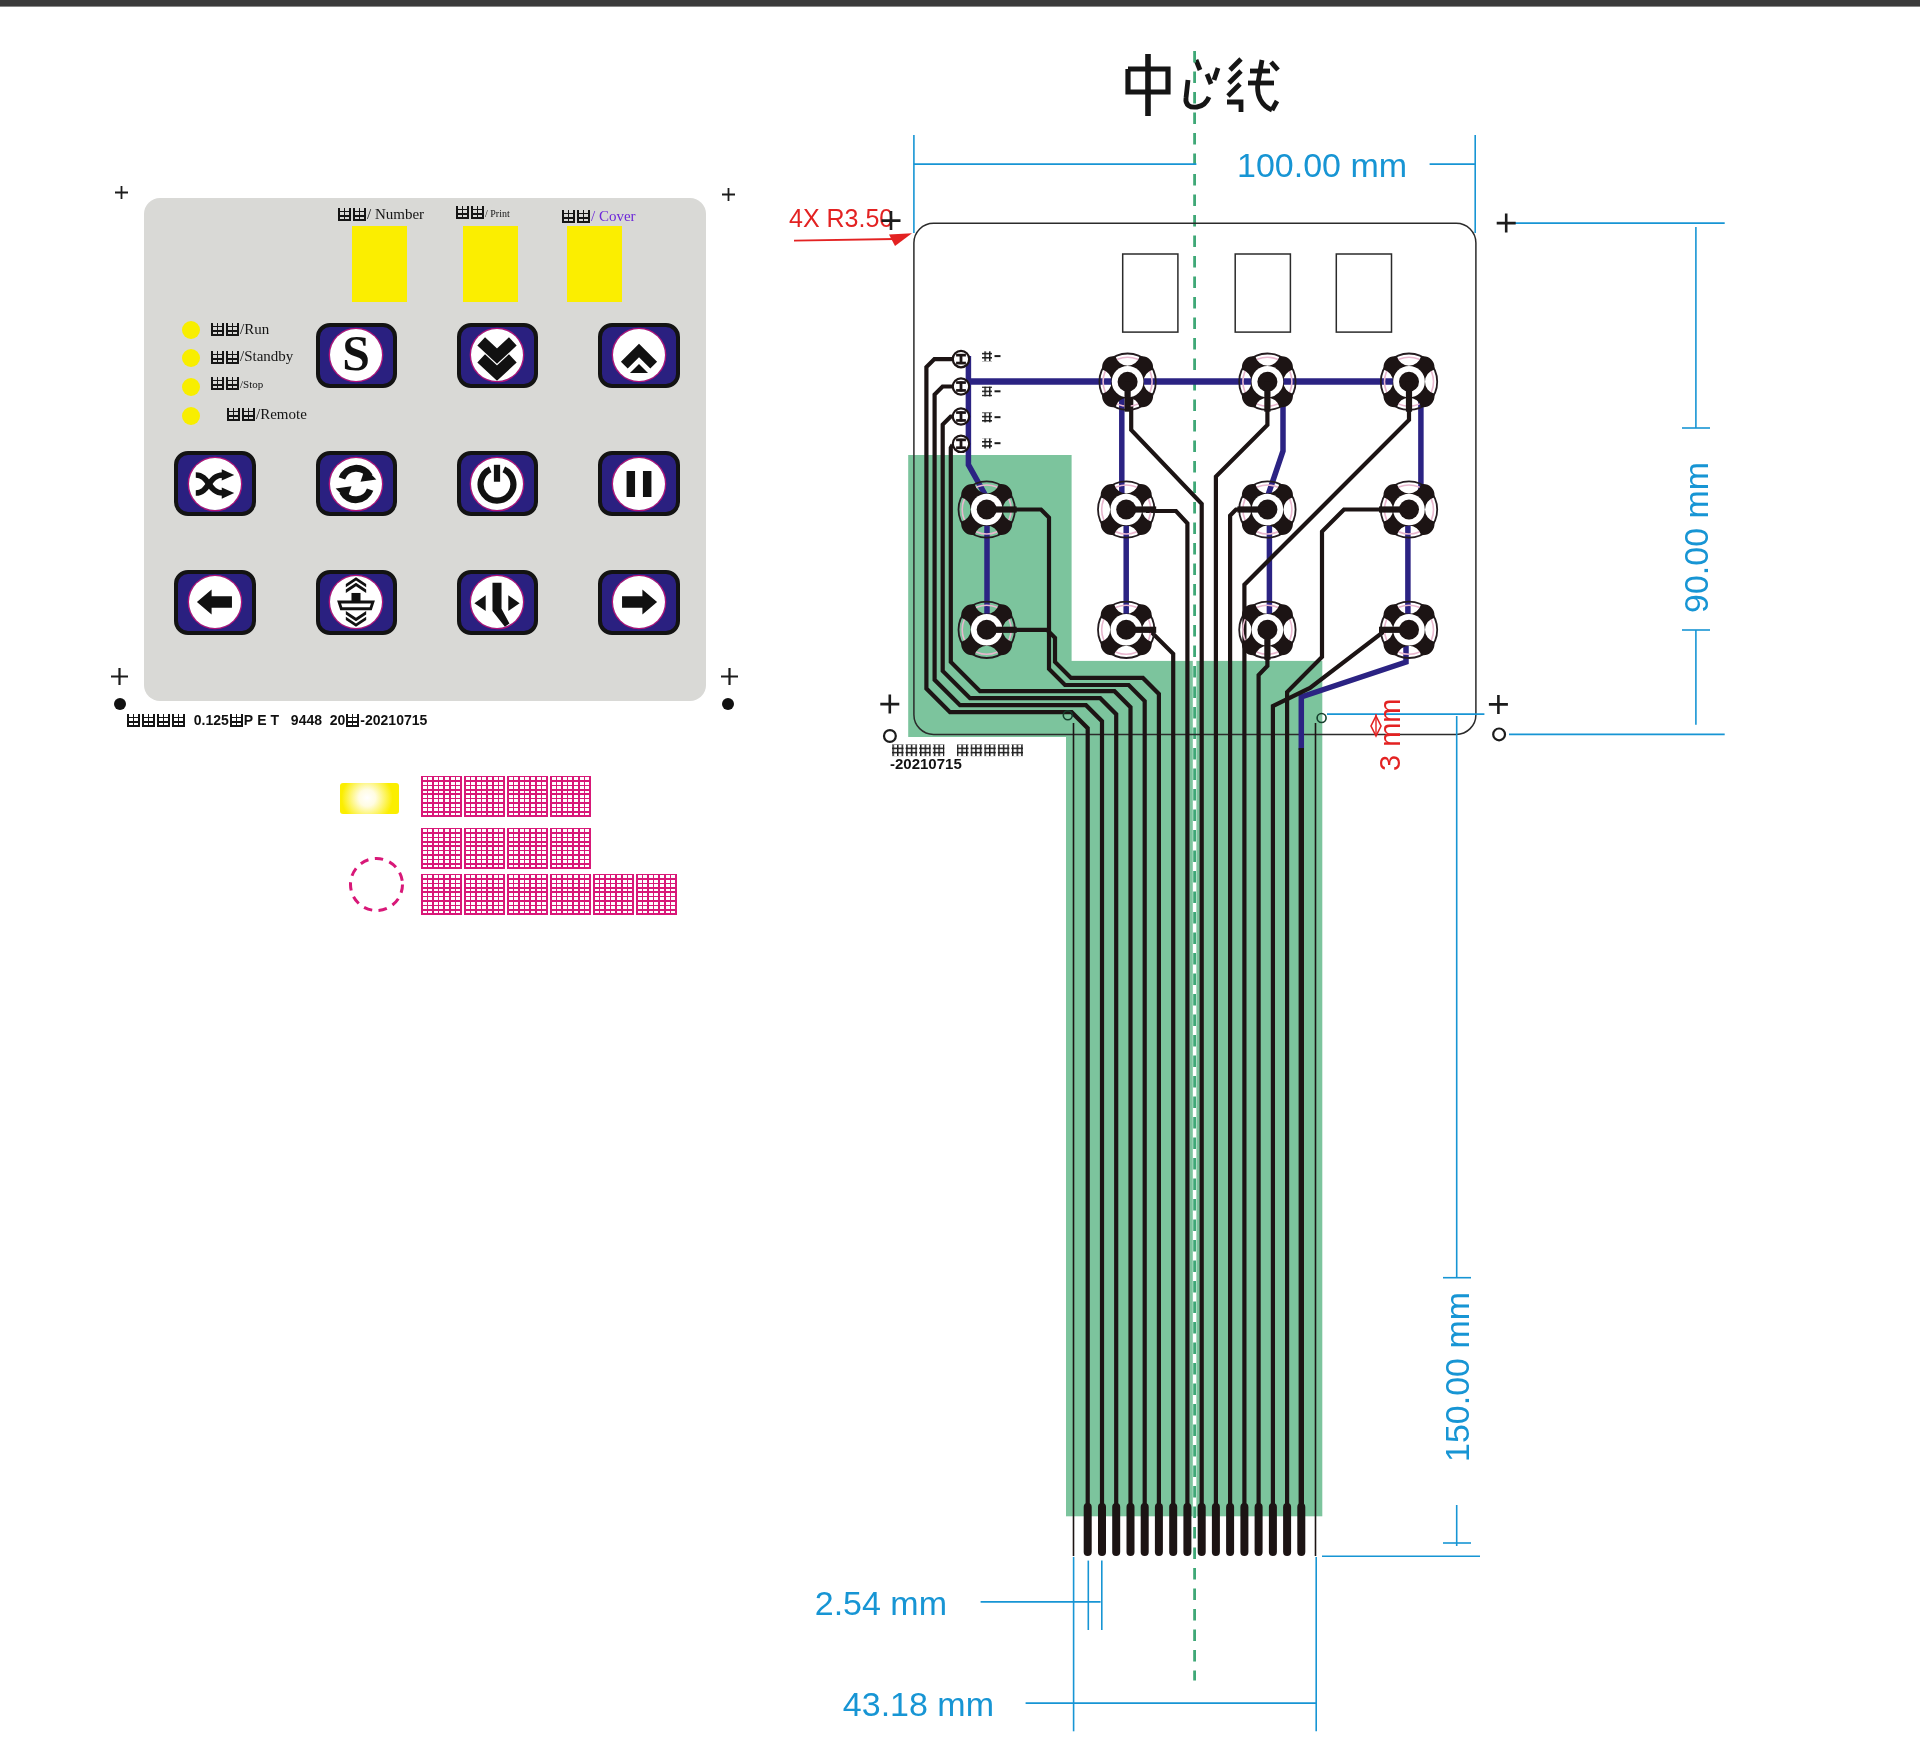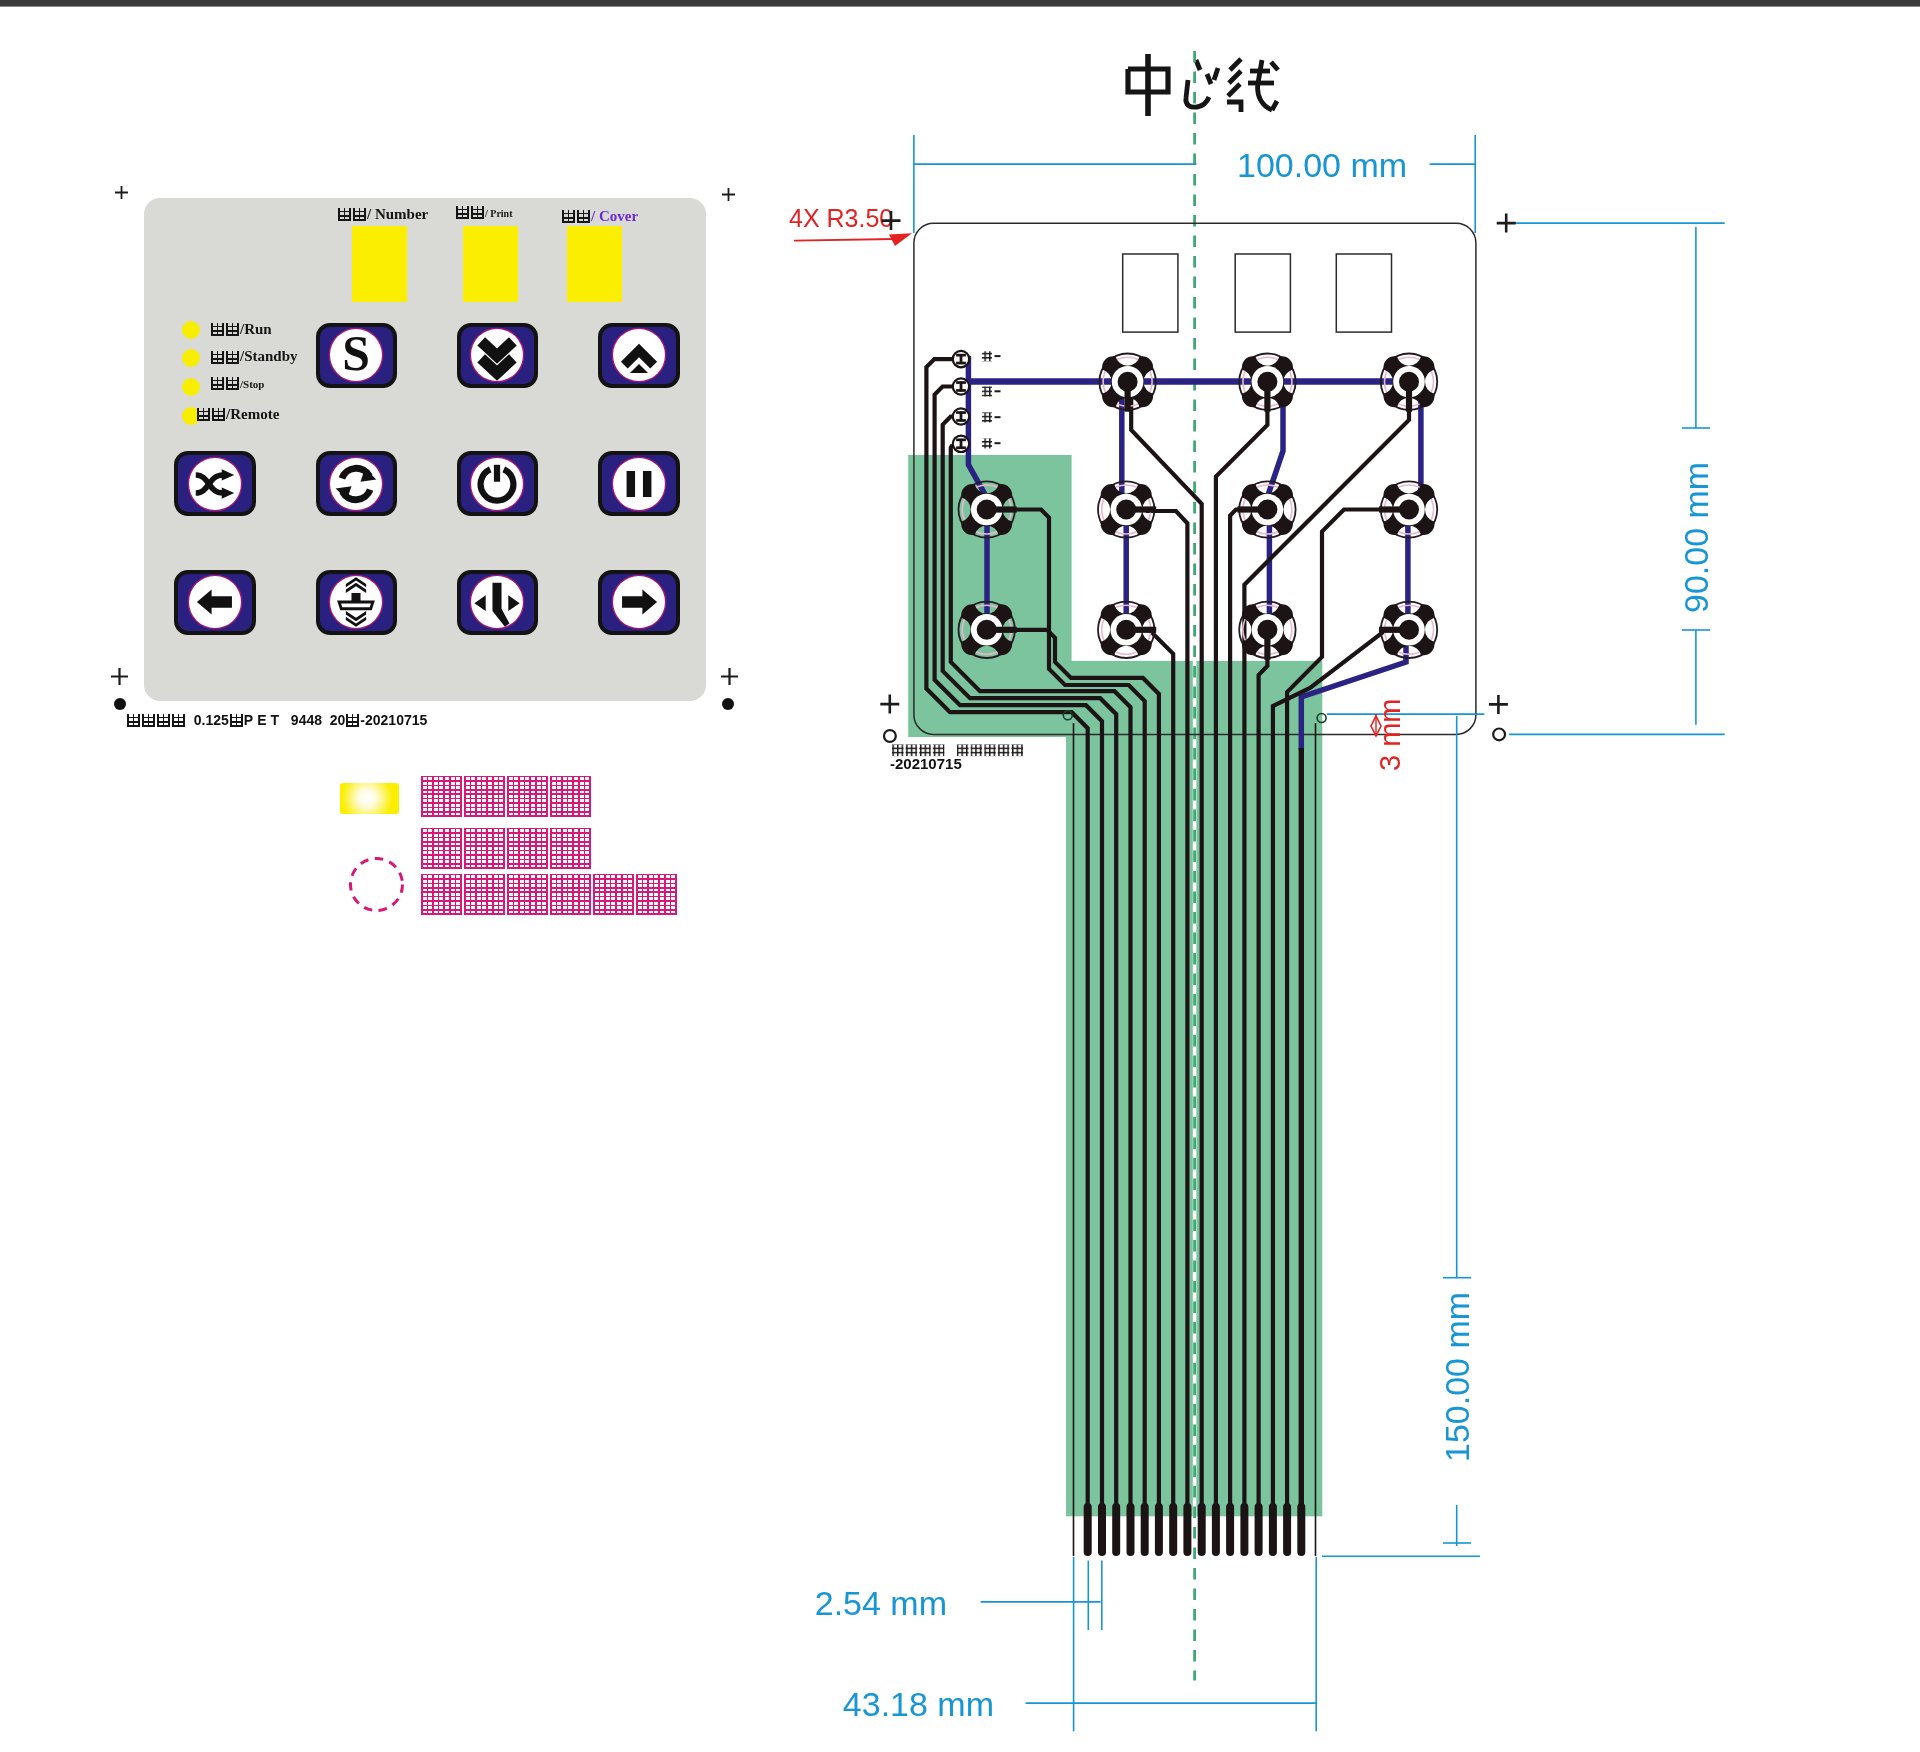--- a/index.html
+++ b/index.html
@@ -1,17 +1,17 @@
 <!DOCTYPE html>
 <html><head><meta charset="utf-8"><style>
 *{margin:0;padding:0;box-sizing:border-box}
 body{width:1920px;height:1752px;background:#fff;position:relative;overflow:hidden;font-family:"Liberation Sans",sans-serif}
 .abs{position:absolute}
 .cj{display:inline-block;vertical-align:-14%;margin:0 1px;background-image:repeating-linear-gradient(0deg,currentColor 0 1.6px,transparent 1.6px 4.4px),repeating-linear-gradient(90deg,currentColor 0 1.6px,transparent 1.6px 5.6px);background-clip:border-box}
-.serif{font-family:"Liberation Serif",serif;font-weight:bold}
+.serif{font-family:"Liberation Serif",serif;font-weight:normal}
 .btn{position:absolute;width:81.5px;height:65px;background:#2a2080;border:4px solid #131313;border-radius:14px}
 .btn svg{position:absolute;left:50%;top:50%;transform:translate(-50%,-50%)}
 .led{position:absolute;width:18.4px;height:18.4px;border-radius:50%;background:#f8ee00}
 .ylw{position:absolute;width:55px;height:75.6px;background:#fbee00}
 .cross{position:absolute;width:38px;height:38px}
 </style></head><body>
 
 <div class="abs" style="left:143.8px;top:198.1px;width:561.8px;height:503.2px;background:#d9d9d6;border-radius:16px"></div>
 <svg class="cross" style="left:115.0px;top:185.5px;width:13px;height:13px" viewBox="0 0 13 13">
     <path d="M0 6.5 H13 M6.5 0 V13" stroke="#1c1c1c" stroke-width="1.8"></path>
@@ -33,21 +33,21 @@
 <div class="abs serif" style="left:455px;top:206px;font-size:10px;color:#151515"><i class="cj" style="width:13px;height:13px;color:#151515"></i><i class="cj" style="width:13px;height:13px;color:#151515"></i>/ Print</div>
 <div class="ylw" style="left:566.9px;top:226px"></div>
 <div class="abs serif" style="left:561px;top:208px;font-size:15px;color:#6d28d9"><i class="cj" style="width:13px;height:13px;color:#151515"></i><i class="cj" style="width:13px;height:13px;color:#151515"></i>/ Cover</div>
 <div class="led" style="left:182.10000000000002px;top:320.7px"></div>
 <div class="abs serif" style="left:210px;top:321px;font-size:15px;color:#151515"><i class="cj" style="width:13px;height:13px;color:#151515"></i><i class="cj" style="width:13px;height:13px;color:#151515"></i>/Run</div>
 <div class="led" style="left:182.10000000000002px;top:349.0px"></div>
 <div class="abs serif" style="left:210px;top:348.2px;font-size:15px;color:#151515"><i class="cj" style="width:13px;height:13px;color:#151515"></i><i class="cj" style="width:13px;height:13px;color:#151515"></i>/Standby</div>
 <div class="led" style="left:182.10000000000002px;top:377.8px"></div>
 <div class="abs serif" style="left:210px;top:377px;font-size:11px;color:#151515"><i class="cj" style="width:13px;height:13px;color:#151515"></i><i class="cj" style="width:13px;height:13px;color:#151515"></i>/Stop</div>
 <div class="led" style="left:182.10000000000002px;top:406.6px"></div>
-<div class="abs serif" style="left:196px;top:405.8px;font-size:15px;color:#151515"><i class="cj" style="width:13px;height:13px;color:#151515"></i><i class="cj" style="width:13px;height:13px;color:#151515"></i>/Remote</div>
+<div class="abs serif" style="left:226px;top:405.8px;font-size:15px;color:#151515"><i class="cj" style="width:13px;height:13px;color:#151515"></i><i class="cj" style="width:13px;height:13px;color:#151515"></i>/Remote</div>
 <div class="btn" style="left:315.6px;top:322.5px">
     <svg width="58" height="58" viewBox="-29 -29 58 58">
       <circle r="26.6" fill="none" stroke="#b01378" stroke-width="1.5"></circle>
       <circle r="26" fill="#fff"></circle>
       <g transform="scale(1.13)">
         <text x="0" y="13.5" text-anchor="middle" font-family="Liberation Serif,serif" font-weight="bold" font-size="44" fill="#111">S</text>
       </g>
     </svg>
   </div>
 <div class="btn" style="left:456.7px;top:322.5px">

